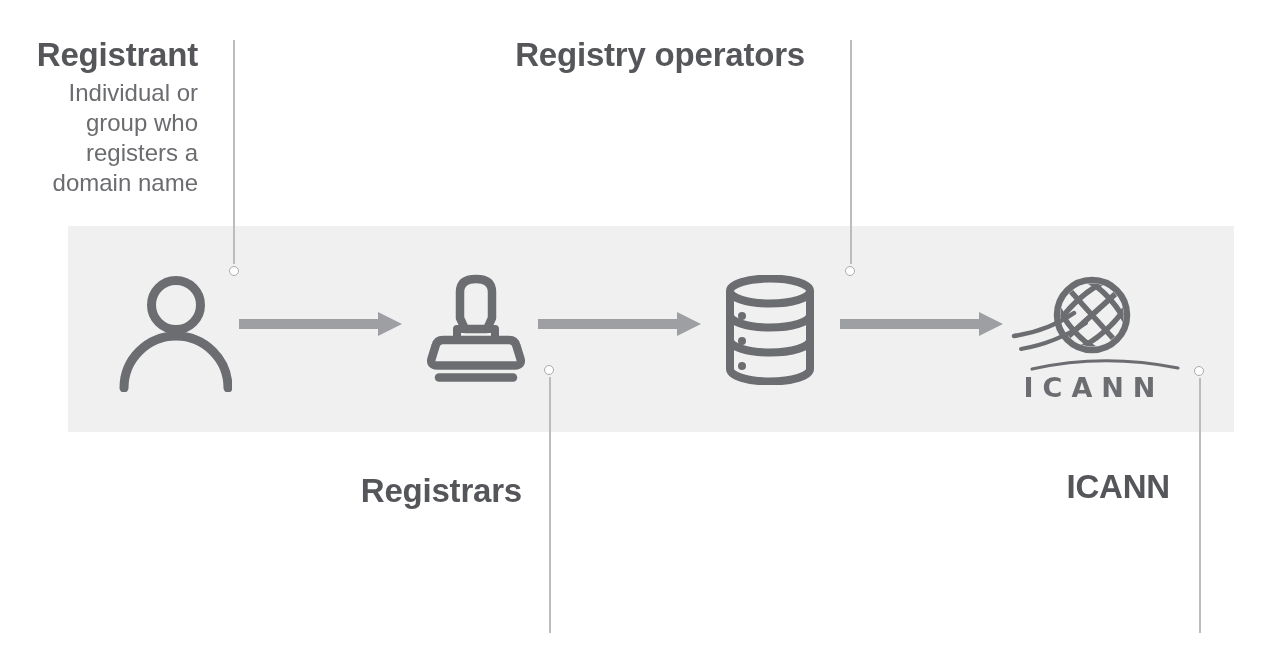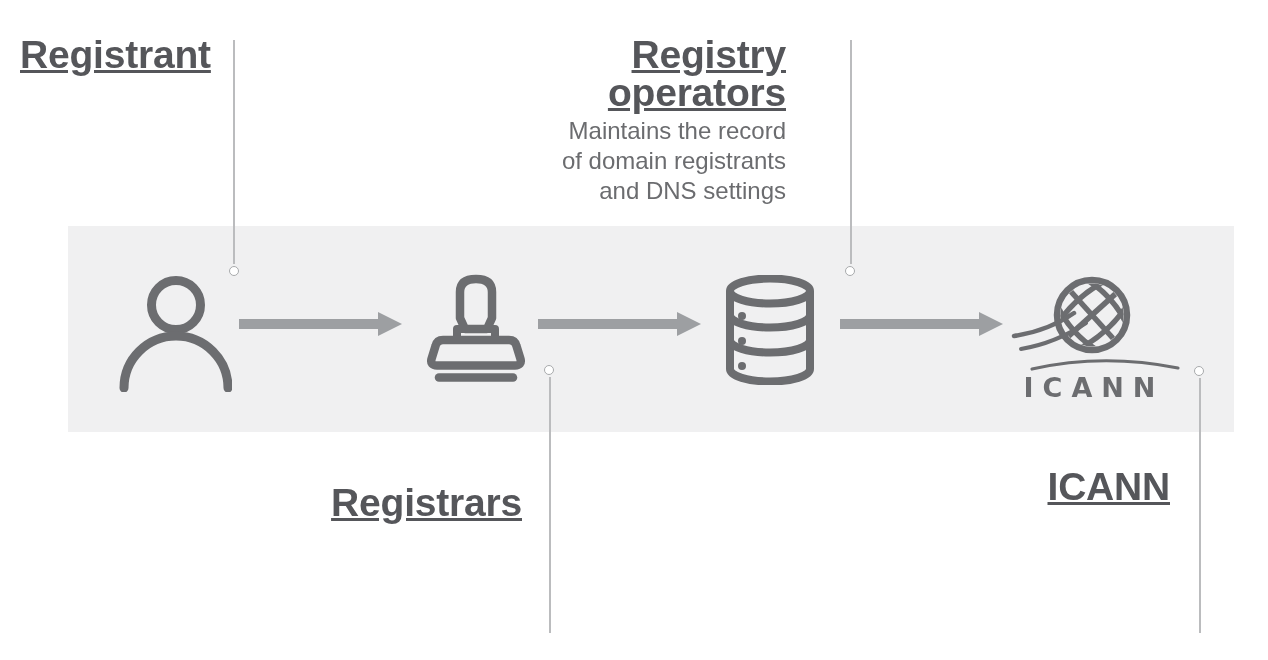--- a/index.html
+++ b/index.html
@@ -25,24 +25,23 @@
     width:10px;height:10px;
     box-sizing:border-box;
     border:1.5px solid var(--c-dot_border,#a8aaac);
     border-radius:50%;
     background:#ffffff;
   }
   .icon{position:absolute;color:var(--c-icon,#6c6d70);}
   .arrow{position:absolute;color:var(--c-arrow,#9d9fa2);}
   .label-block{position:absolute;text-align:right;}
   .label-title{
-    font-size:39px;line-height:38px;font-weight:700;
+    font-size:33px;line-height:38px;font-weight:700;
     color:var(--c-heading,#55565a);
     letter-spacing:-0.2px;
-    text-decoration:underline;
   }
   .label-desc{
     margin-top:4px;
     font-size:24px;line-height:30px;
     color:var(--c-body,#6b6c6f);
     white-space:pre-line;
   }
   .icann-wordmark{
     font-family:"DejaVu Sans","Liberation Sans",sans-serif;
     font-weight:bold;
@@ -124,30 +123,31 @@
       </g>
     </g>
     <path d="M6,82 Q40,77 66,59" fill="none" stroke="currentColor" stroke-width="4.5" stroke-linecap="round"></path>
     <path d="M13,95 Q48,89 78,69" fill="none" stroke="currentColor" stroke-width="4" stroke-linecap="round"></path>
     <path d="M24,115 Q95,99 170,114" fill="none" stroke="currentColor" stroke-width="3.2" stroke-linecap="round"></path>
     <text class="icann-wordmark" x="86" y="143" text-anchor="middle" font-size="27" letter-spacing="9" fill="currentColor">ICANN</text>
   </svg>
 
   <div class="label-block" style="left:20px;top:36px;width:178px;">
     <div class="label-title">Registrant</div>
+    <div class="label-desc">Individual or
+group who
+registers a
+domain name</div>
   </div>
 
-  <div class="label-block" style="left:486px;top:36px;width:300px;">
+  <div class="label-block" style="left:505px;top:36px;width:300px;">
     <div class="label-title">Registry operators</div>
-    <div class="label-desc">Maintains the record
-of domain registrants
-and DNS settings</div>
   </div>
 
-  <div class="label-block" style="left:280px;top:484px;width:242px;">
+  <div class="label-block" style="left:280px;top:472px;width:242px;">
     <div class="label-title">Registrars</div>
   </div>
 
   <div class="label-block" style="left:898px;top:468px;width:272px;">
     <div class="label-title">ICANN</div>
   </div>
 
 </div>
 
 </body></html>

